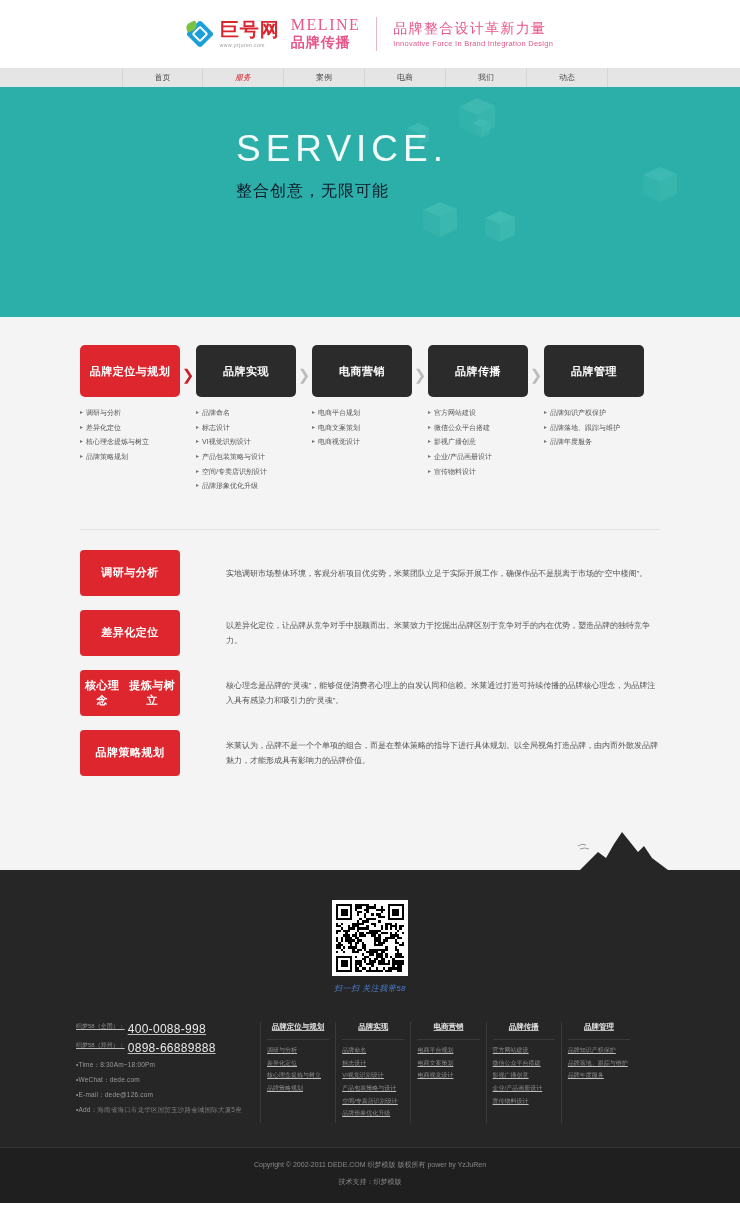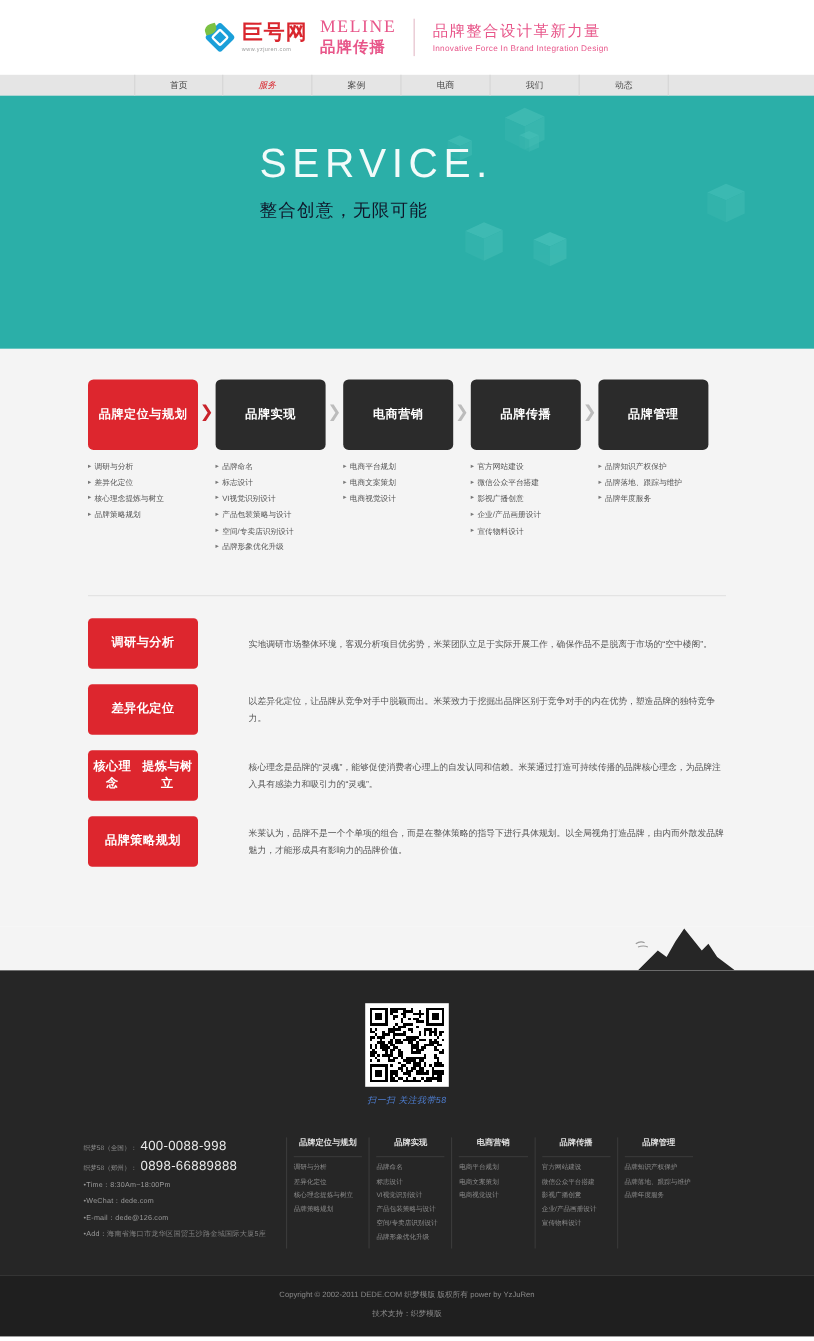--- a/index.html
+++ b/index.html
@@ -119,21 +119,21 @@
   .process { display: flex; padding-top: 28px; }
   .proc-col { width: 100px; }
   .proc-arrow {
     width: 16px;
     display: flex; align-items: flex-start; justify-content: center;
     padding-top: 22px;
   }
   .arrow-glyph { font-size: 15px; font-weight: bold; color: #bcbcbc; line-height: 1; }
   .arrow-glyph.red { color: #c9232b; }
   .proc-box {
-    height: 64px; border-radius: 5px;
+    height: 52px; border-radius: 5px;
     background: #2b2b2b; color: #fff;
     display: flex; align-items: center; justify-content: center;
     text-align: center;
     font-size: 11px; font-weight: bold; line-height: 1.35;
     letter-spacing: .5px;
   }
   .proc-box.red { background: #dd262e; }
   .proc-list { margin-top: 12px; }
   .proc-li {
     font-size: 7px; color: #555;
@@ -165,27 +165,27 @@
   .mountain-svg { position: absolute; right: 72px; bottom: 0; }
 
   
   .footer { background: #262626; color: #bdbdbd; padding: 18px 0 0; }
   .qr-area { display: flex; flex-direction: column; align-items: center; padding: 12px 0 22px; }
   .qr-box { width: 76px; height: 76px; background: #fff; padding: 4px; }
   .qr-cap { margin-top: 7px; font-size: 8px; color: #4e7fd4; font-style: italic; letter-spacing: .5px; }
 
   .foot-main { display: flex; padding: 6px 0 24px; }
   .foot-contact { flex: 0 0 260px; padding-left: 76px; }
-  .phone-line { display: flex; align-items: flex-end; margin-bottom: 5px; }
+  .phone-line { display: flex; align-items: flex-start; margin-bottom: 5px; text-decoration: underline; }
   .phone-lab { font-size: 6px; color: #8e8e8e; }
   .phone-num { font-size: 12px; color: #e9e9e9; margin-left: 3px; letter-spacing: .3px; }
   .info-line { font-size: 6.5px; color: #9a9a9a; margin-top: 6px; letter-spacing: .2px; }
   .info-line .addr { color: #7d7d7d; }
 
-  .foot-cols { flex: 1 1 auto; display: flex; padding-right: 104px; }
+  .foot-cols { flex: 1 1 auto; display: flex; padding-right: 104px; text-decoration: underline; }
   .foot-col { flex: 1 1 0; padding: 0 6px; border-left: 1px solid #3a3a3a; }
   .foot-col:first-child { border-left: 1px solid #3a3a3a; }
   .foot-col-h {
     font-size: 7.5px; font-weight: bold; color: #e0e0e0;
     text-align: center; padding-bottom: 7px; border-bottom: 1px solid #3a3a3a;
     margin-bottom: 7px;
   }
   .foot-li { font-size: 6px; color: #8c8c8c; line-height: 1.1; margin-bottom: 6px; }
 
   .copy {

